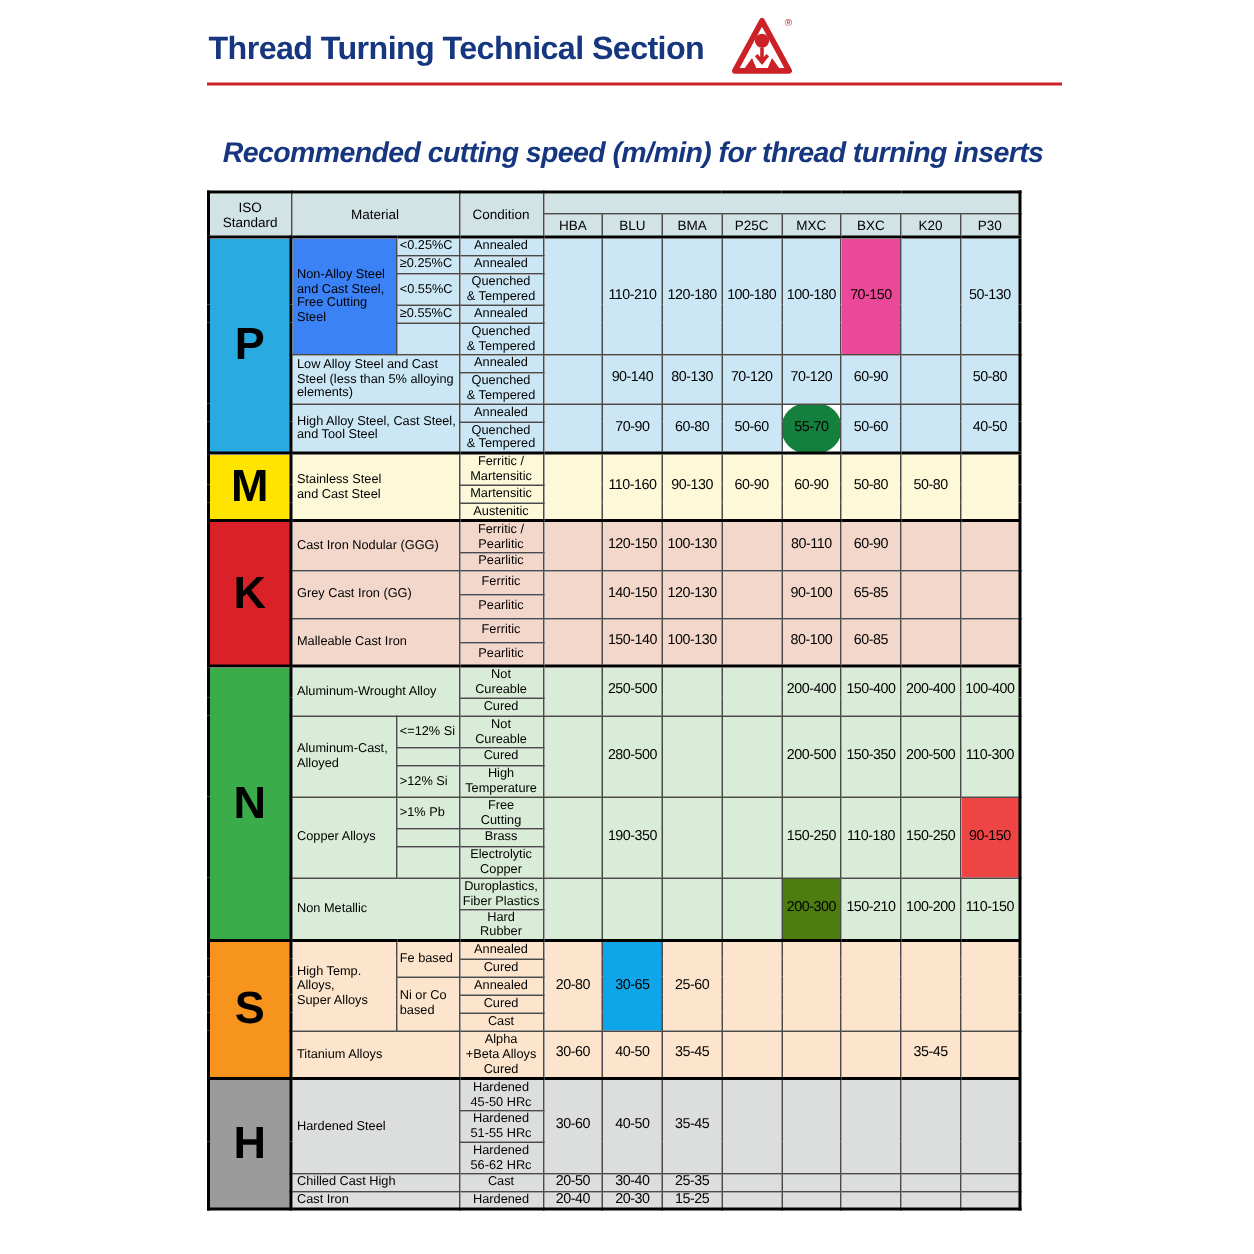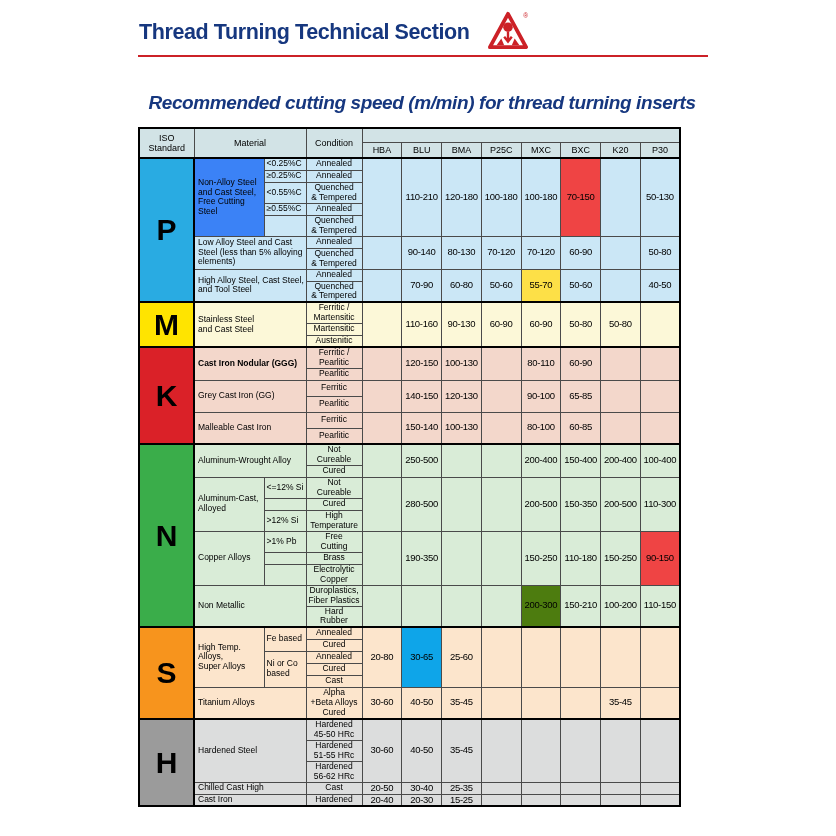--- a/index.html
+++ b/index.html
@@ -105,21 +105,21 @@
           <td class="mat" rowspan="5" style="background: #3b82f6;">Non-Alloy Steel
 and Cast Steel,
 Free Cutting Steel</td>
           <td class="sub" style="background: rgb(203, 231, 246);">&lt;0.25%C</td>
           <td class="cond" style="background: rgb(203, 231, 246);">Annealed</td>
           <td class="val" rowspan="5" style="background: rgb(203, 231, 246);"></td>
           <td class="val" rowspan="5" style="background: rgb(203, 231, 246);">110-210</td>
           <td class="val" rowspan="5" style="background: rgb(203, 231, 246);">120-180</td>
           <td class="val" rowspan="5" style="background: rgb(203, 231, 246);">100-180</td>
           <td class="val" rowspan="5" style="background: rgb(203, 231, 246);">100-180</td>
-          <td class="val" rowspan="5" style="background: #ef4444;">70-150</td>
+          <td class="val" rowspan="5" style="background: #ec4899;">70-150</td>
           <td class="val" rowspan="5" style="background: rgb(203, 231, 246);"></td>
           <td class="val" rowspan="5" style="background: rgb(203, 231, 246);">50-130</td>
         </tr>
         <tr style="height: 12px;">
           <td class="sub" style="background: rgb(203, 231, 246);">≥0.25%C</td>
           <td class="cond" style="background: rgb(203, 231, 246);">Annealed</td>
         </tr>
         <tr style="height: 21px;">
           <td class="sub" style="background: rgb(203, 231, 246);">&lt;0.55%C</td>
           <td class="cond" style="background: rgb(203, 231, 246);">Quenched
@@ -153,21 +153,21 @@
 &amp; Tempered</td>
         </tr>
         <tr class="gs" style="height: 12px;">
           <td class="mat" rowspan="2" colspan="2" style="background: rgb(203, 231, 246);">High Alloy Steel, Cast Steel,
 and Tool Steel</td>
           <td class="cond" style="background: rgb(203, 231, 246);">Annealed</td>
           <td class="val" rowspan="2" style="background: rgb(203, 231, 246);"></td>
           <td class="val" rowspan="2" style="background: rgb(203, 231, 246);">70-90</td>
           <td class="val" rowspan="2" style="background: rgb(203, 231, 246);">60-80</td>
           <td class="val" rowspan="2" style="background: rgb(203, 231, 246);">50-60</td>
-          <td class="val" rowspan="2" style="background: #fde047;">55-70</td>
+          <td class="val" rowspan="2" style="background: #15803d; border-radius: 16px;">55-70</td>
           <td class="val" rowspan="2" style="background: rgb(203, 231, 246);">50-60</td>
           <td class="val" rowspan="2" style="background: rgb(203, 231, 246);"></td>
           <td class="val" rowspan="2" style="background: rgb(203, 231, 246);">40-50</td>
         </tr>
         <tr style="height: 21px;">
           <td class="cond" style="background: rgb(203, 231, 246);">Quenched
 &amp; Tempered</td>
         </tr>
         <tr class="gs ss" style="height: 21px;">
           <td class="iso-letter" rowspan="3" style="background: rgb(255, 228, 0);">M</td>
@@ -185,21 +185,21 @@
           <td class="val" rowspan="3" style="background: rgb(252, 248, 216);"></td>
         </tr>
         <tr style="height: 12px;">
           <td class="cond" style="background: rgb(252, 248, 216);">Martensitic</td>
         </tr>
         <tr style="height: 12px;">
           <td class="cond" style="background: rgb(252, 248, 216);">Austenitic</td>
         </tr>
         <tr class="gs ss" style="height: 21px;">
           <td class="iso-letter" rowspan="6" style="background: rgb(218, 33, 40);">K</td>
-          <td class="mat" rowspan="2" colspan="2" style="background: rgb(243, 215, 203); font-weight: bold;">Cast Iron Nodular (GGG)</td>
+          <td class="mat" rowspan="2" colspan="2" style="background: rgb(243, 215, 203);">Cast Iron Nodular (GGG)</td>
           <td class="cond" style="background: rgb(243, 215, 203);">Ferritic /
 Pearlitic</td>
           <td class="val" rowspan="2" style="background: rgb(243, 215, 203);"></td>
           <td class="val" rowspan="2" style="background: rgb(243, 215, 203);">120-150</td>
           <td class="val" rowspan="2" style="background: rgb(243, 215, 203);">100-130</td>
           <td class="val" rowspan="2" style="background: rgb(243, 215, 203);"></td>
           <td class="val" rowspan="2" style="background: rgb(243, 215, 203);">80-110</td>
           <td class="val" rowspan="2" style="background: rgb(243, 215, 203);">60-90</td>
           <td class="val" rowspan="2" style="background: rgb(243, 215, 203);"></td>
           <td class="val" rowspan="2" style="background: rgb(243, 215, 203);"></td>

